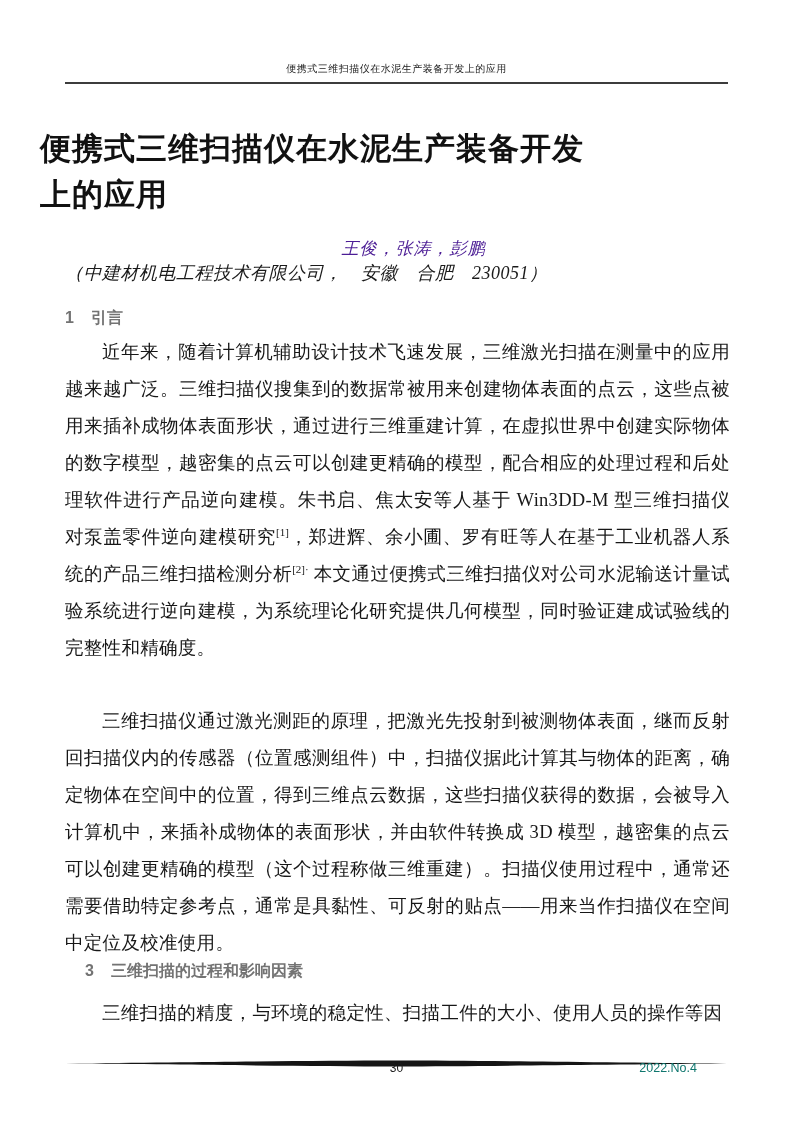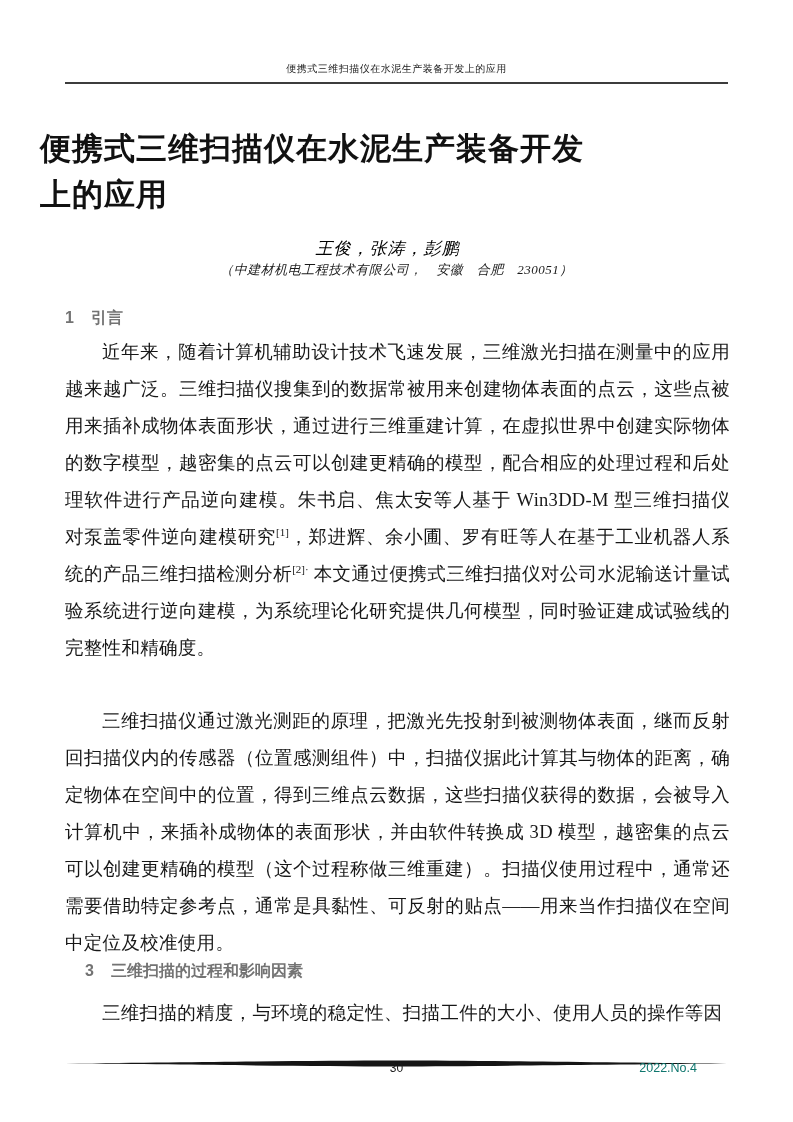--- a/index.html
+++ b/index.html
@@ -43,36 +43,35 @@
     font-family: "Liberation Sans", "DejaVu Sans", sans-serif;
     font-weight: bold;
     font-size: 31px;
     line-height: 46px;
     color: #111111;
     letter-spacing: 1px;
   }
   .authors {
     position: absolute;
     top: 237px;
-    left: 56px;
+    left: 82px;
     width: 663px;
     text-align: center;
     font-style: italic;
     font-size: 17px;
-    color: #000000;
+    color: #4c1d95;
     letter-spacing: 1px;
   }
   .affiliation {
     position: absolute;
     top: 261px;
     left: 65px;
     width: 663px;
-    text-align: center;
     font-style: italic;
-    font-size: 13px;
+    font-size: 18px;
     color: #1a1a1a;
     letter-spacing: 0.5px;
   }
   .section-heading {
     position: absolute;
     left: 65px;
     width: 665px;
     font-family: Liberation Sans, sans-serif;
     font-weight: bold;
     font-size: 16px;

